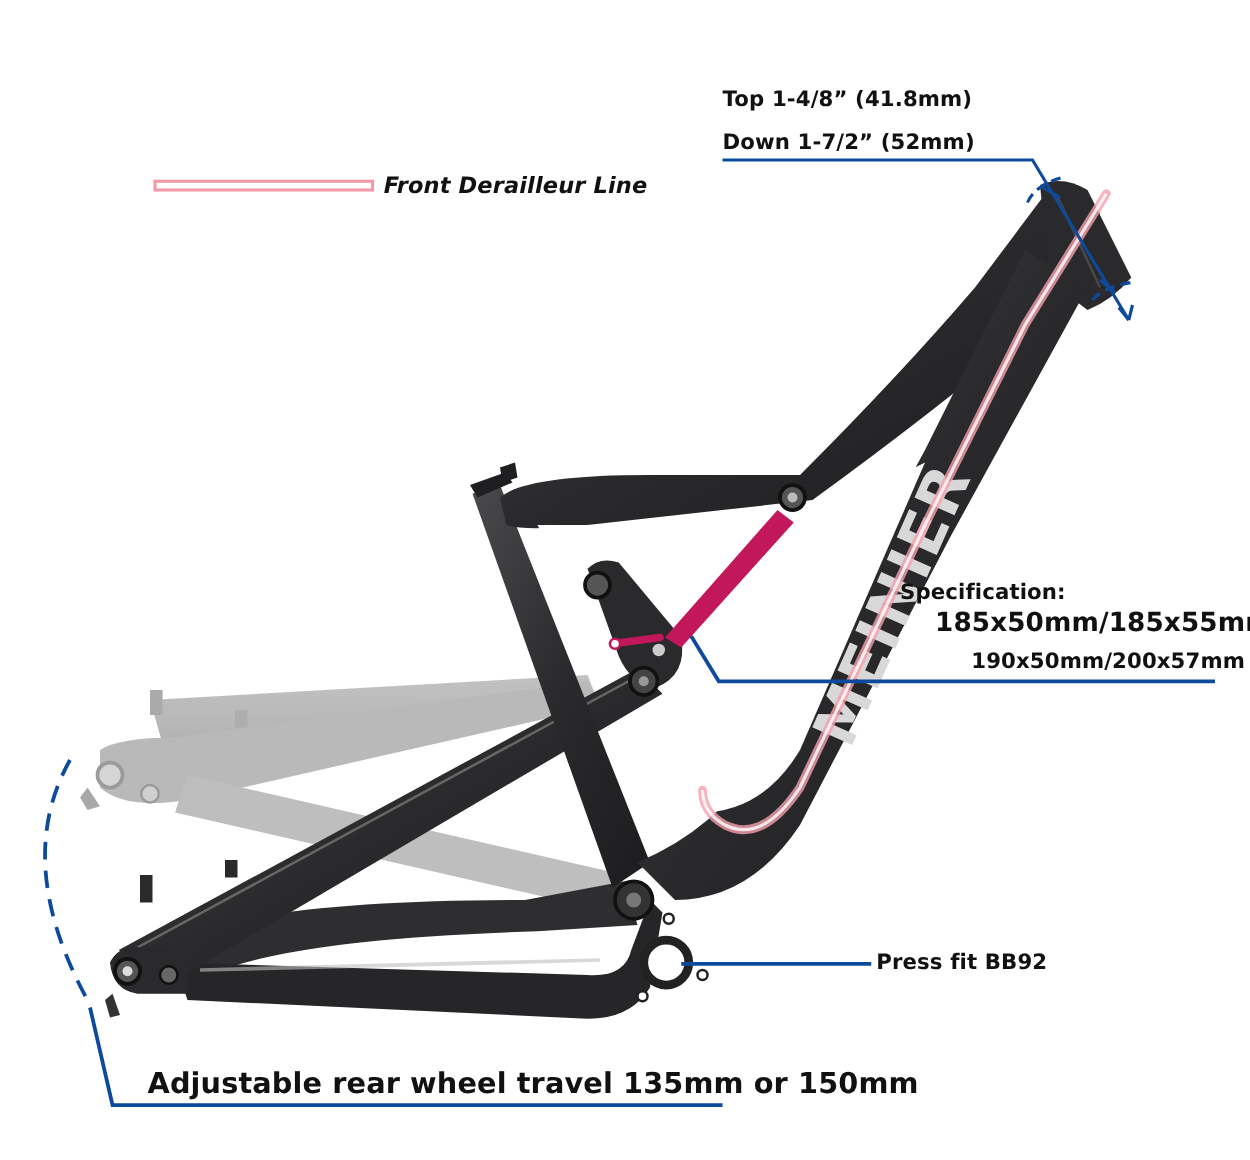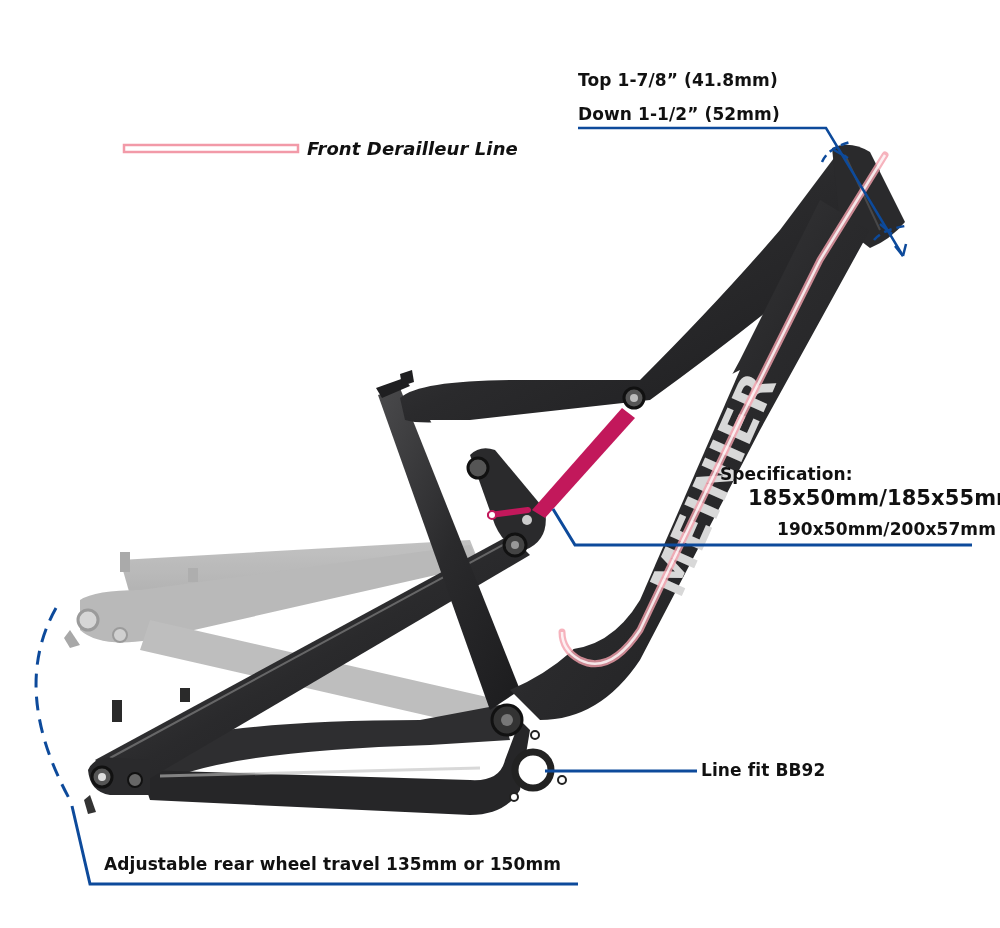--- a/index.html
+++ b/index.html
@@ -124,24 +124,24 @@
   <path d="M553 509 L575 545 L972 545" stroke="#0d4a9b" stroke-width="3" fill="none"></path>
 
   <path d="M545 771 L697 771" stroke="#0d4a9b" stroke-width="3" fill="none"></path>
 
   <g>
     <path d="M56 608 Q10 690 70 800" stroke="#0d4a9b" stroke-width="3" fill="none" stroke-dasharray="14 9"></path>
     <path d="M72 806 L90 884 L578 884" stroke="#0d4a9b" stroke-width="3" fill="none"></path>
   </g>
 </svg>
 
-<div class="label" style="left:578px;top:70px;font-size:17px;">Top 1-7/8”  (41.8mm)</div>
-<div class="label" style="left:578px;top:104px;font-size:17px;">Down 1-1/2”  (52mm)</div>
+<div class="label" style="left:578px;top:70px;font-size:17px;">Top 1-4/8”  (41.8mm)</div>
+<div class="label" style="left:578px;top:104px;font-size:17px;">Down 1-7/2”  (52mm)</div>
 
 <div class="label" style="left:307px;top:138px;font-size:18px;font-style:italic;">Front Derailleur Line</div>
 
 <div class="label" style="left:720px;top:452px;font-size:17px;margin-top:12px;">Specification:</div>
 <div class="label" style="left:748px;top:486px;font-size:21px;">185x50mm/185x55mm</div>
 <div class="label" style="left:777px;top:519px;font-size:17px;">190x50mm/200x57mm</div>
 
-<div class="label" style="left:701px;top:760px;font-size:17px;">Line fit BB92</div>
+<div class="label" style="left:701px;top:760px;font-size:17px;">Press fit BB92</div>
 
-<div class="label" style="left:104px;top:854px;font-size:17px;">Adjustable rear wheel travel 135mm or 150mm</div>
+<div class="label" style="left:118px;top:854px;font-size:23px;">Adjustable rear wheel travel 135mm or 150mm</div>
 
 </body></html>

